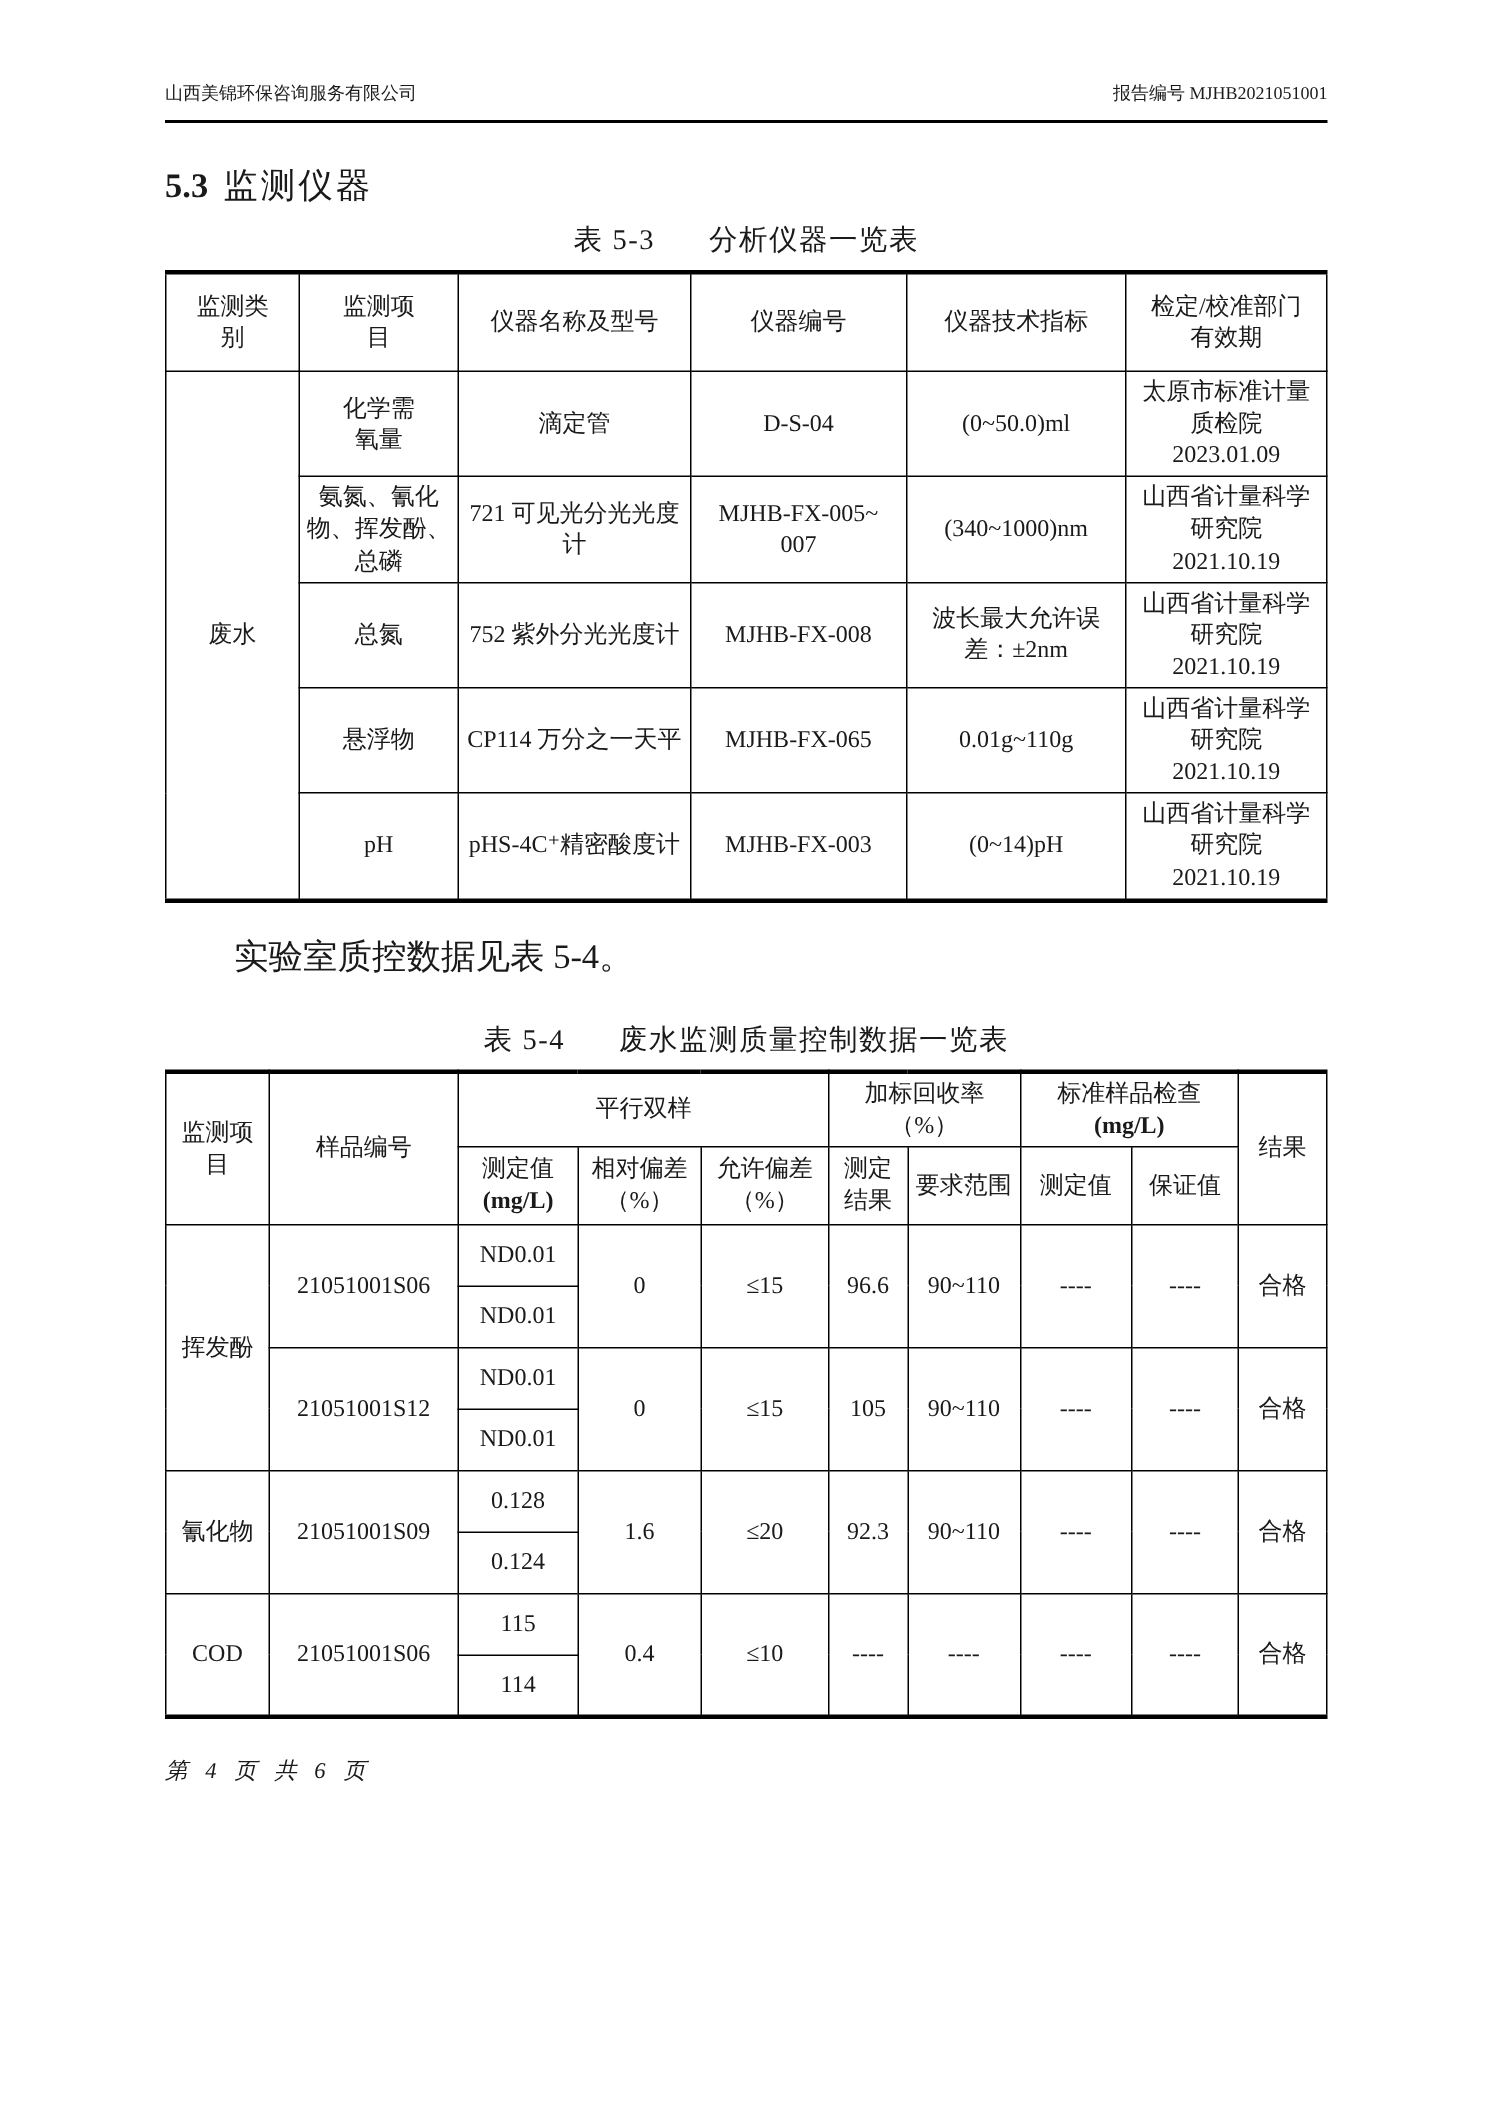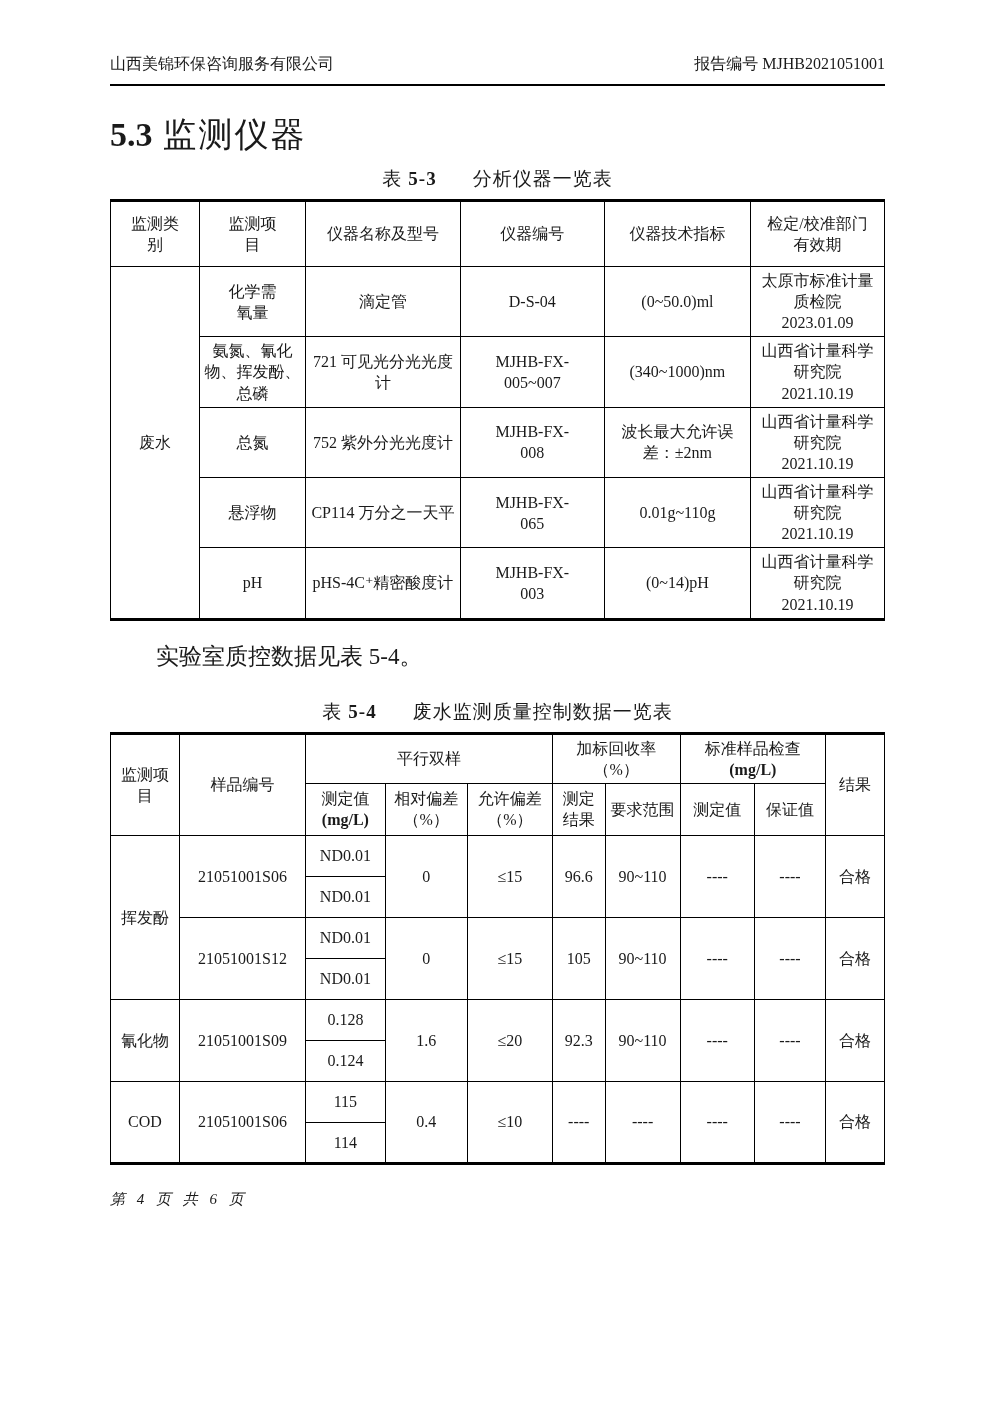--- a/index.html
+++ b/index.html
@@ -7,45 +7,45 @@
   body {
     width:992px; height:1403px;
     font-family:"Liberation Serif","DejaVu Serif",serif;
     color:#1a1a1a;
     position:relative; overflow:hidden;
   }
   .page { padding:54px 107px 0 110px; }
 
   .doc-header {
     display:flex; justify-content:space-between; align-items:flex-end;
-    font-size:16px; padding-bottom:9px; border-bottom:2px solid #000;
-  }
-
-  .h2 { font-size:34px; margin-top:26px; letter-spacing:2px; font-weight:normal; }
+    font-size:12px; padding-bottom:9px; border-bottom:2px solid #000;
+  }
+
+  .h2 { font-size:23px; margin-top:26px; letter-spacing:2px; font-weight:normal; }
   .h2 .num { font-weight:bold; letter-spacing:0; margin-right:10px; }
 
   .para { font-size:23px; line-height:48px; text-indent:2em; margin-top:12px; }
 
   .caption { text-align:center; font-size:19px; margin-top:8px; letter-spacing:1px; }
-  .caption .num { font-weight:bold; margin-left:6px; }
+  .caption .num { font-weight:normal; margin-left:6px; }
   .caption .cap-title { margin-left:36px; }
 
   table {
     width:100%; border-collapse:collapse; table-layout:fixed;
     margin-top:7px;
     border-top:3px solid #000; border-bottom:3px solid #000;
   }
   th, td {
     border:1px solid #000; text-align:center; vertical-align:middle;
     font-weight:normal; font-size:16px; line-height:1.32; padding:3px 4px;
     overflow:hidden;
   }
   .t53 thead th { height:66px; }
   .t53 td { height:62px; }
-  .t53 .code-col { word-break:break-all; padding:3px 32px; }
+  .t53 .code-col { word-break:break-all; padding:3px 16px; }
   .t53 .dept-col { padding:3px 10px; }
   .narrow-item { display:inline-block; max-width:3.4em; }
   .blk { display:block; }
   .bold { font-weight:bold; }
 
   .t54 thead tr.gr th { height:44px; }
   .t54 thead tr.sub th { height:52px; }
   .t54 tbody td { height:41px; padding:0 3px; }
 
   .footer { text-align:left; font-size:15px; margin-top:25px; letter-spacing:1px; word-spacing:6px;font-style:italic; }

